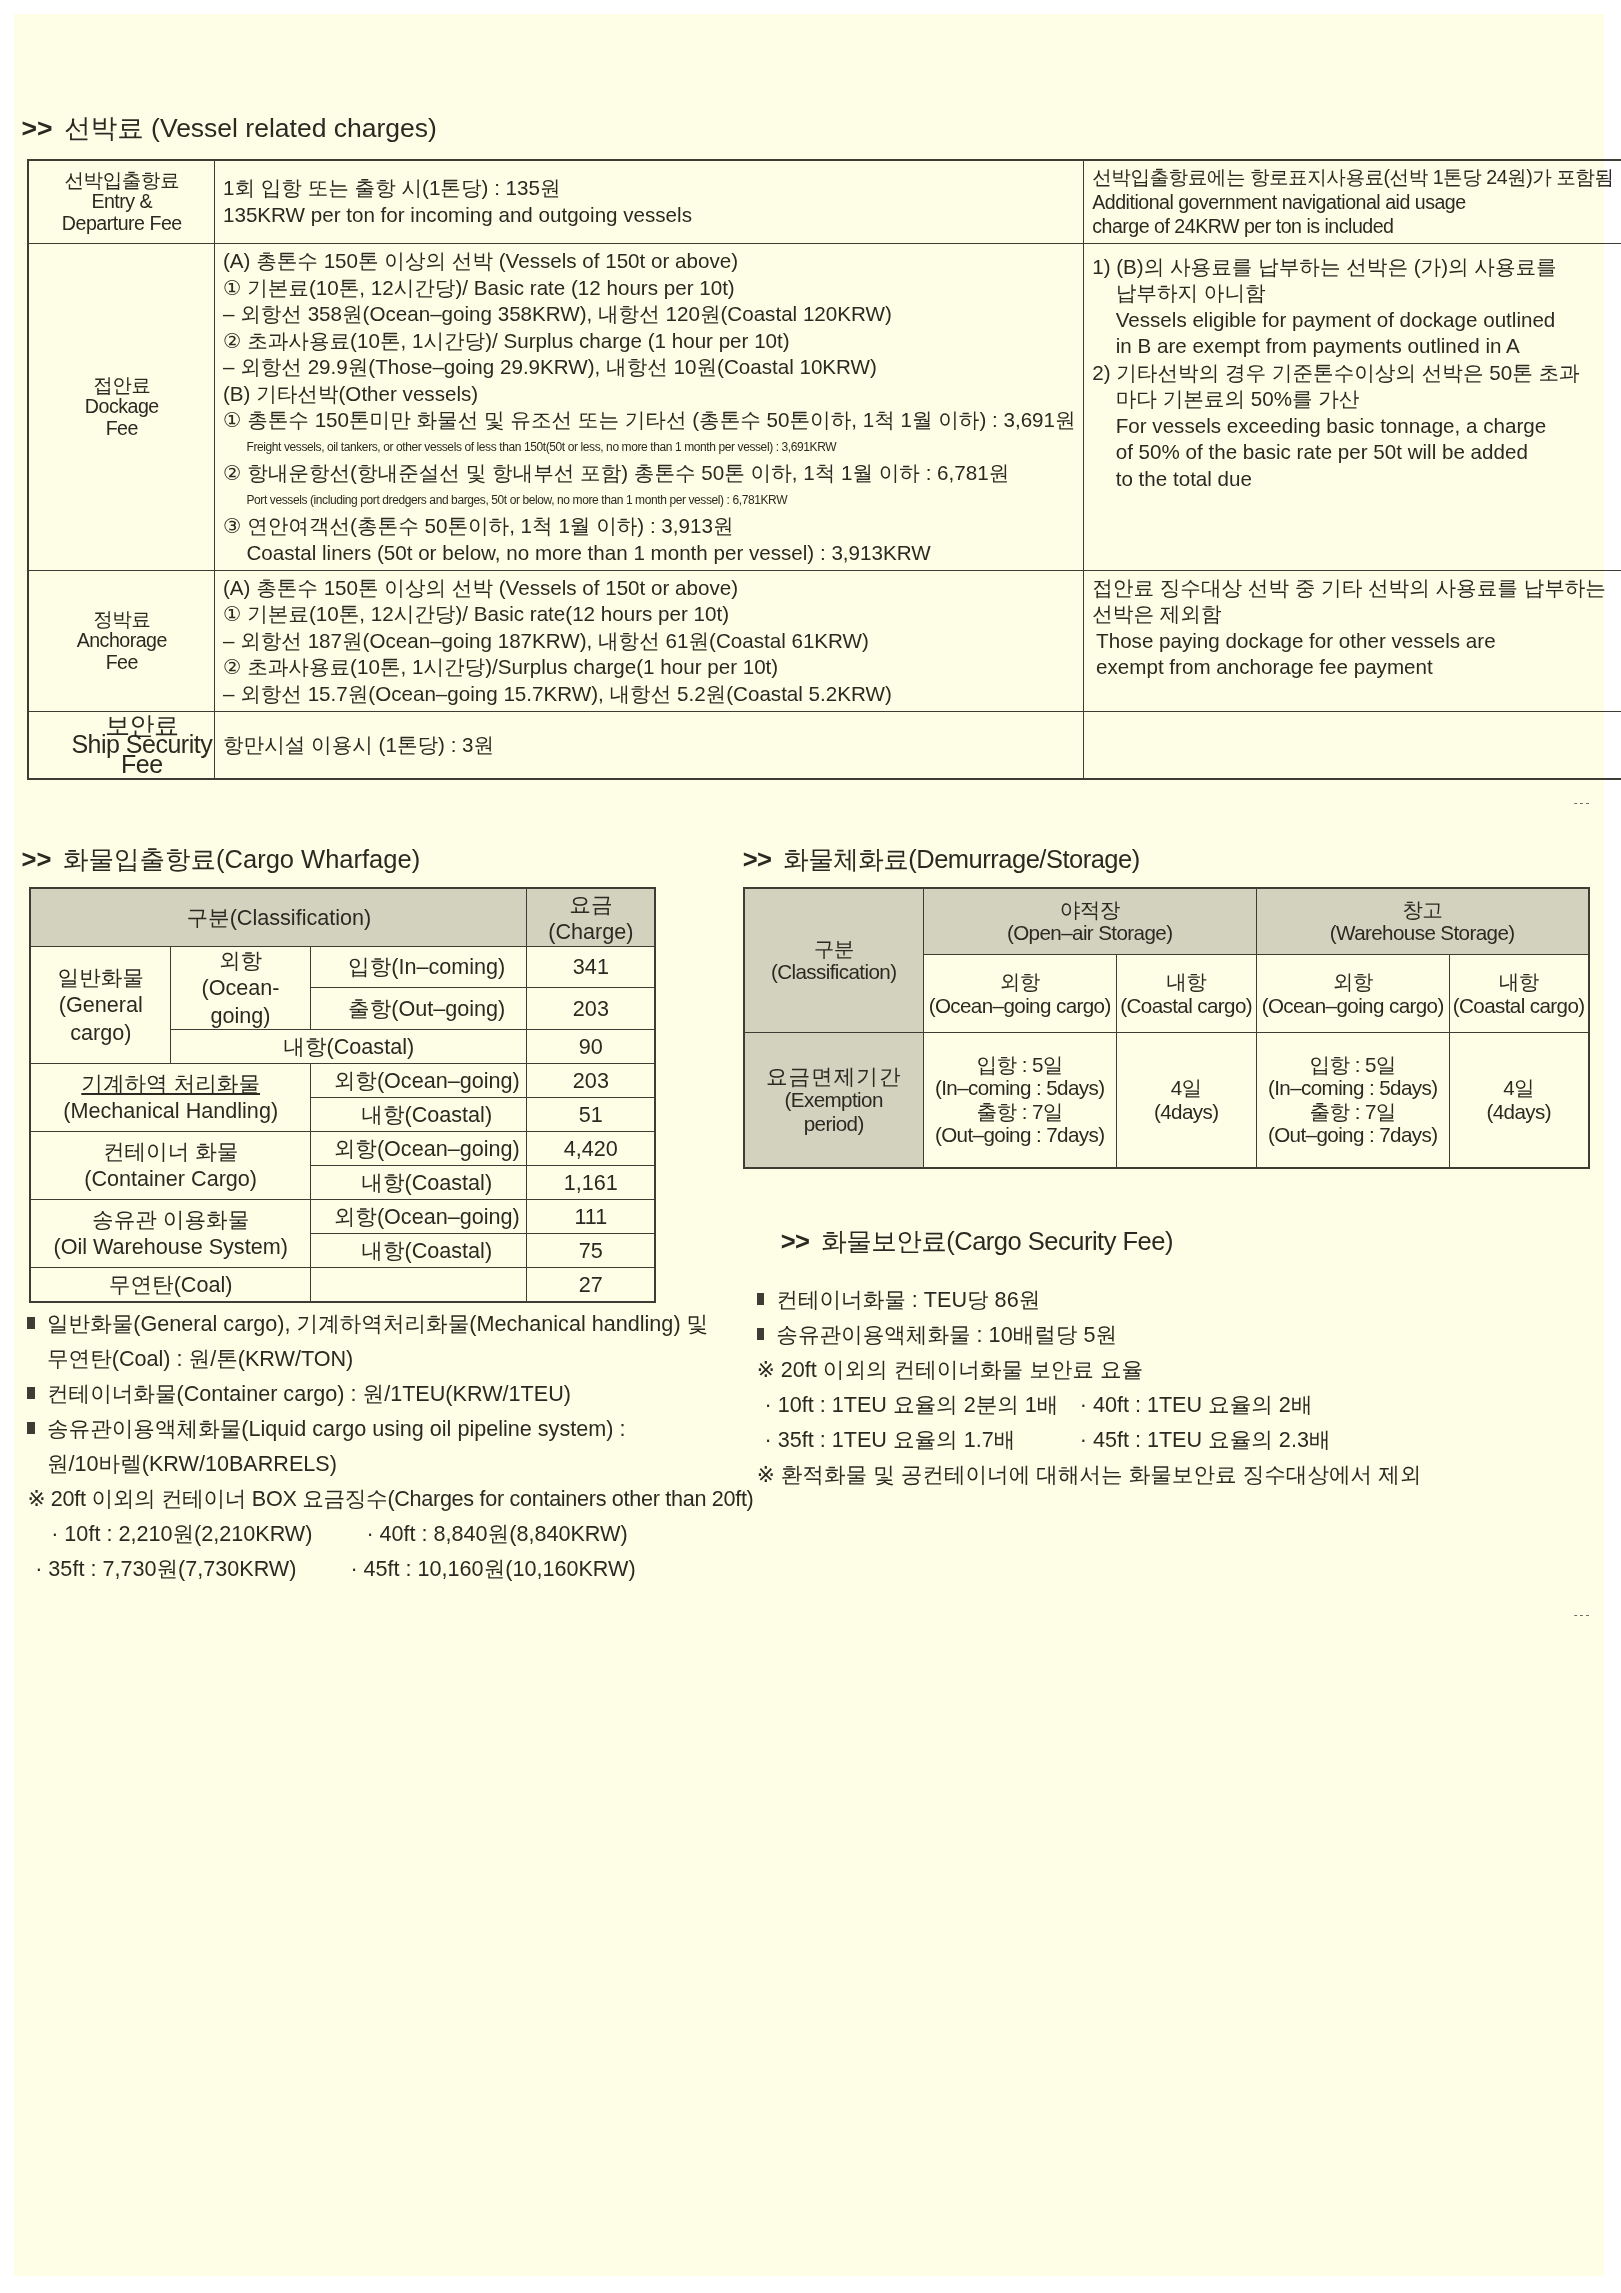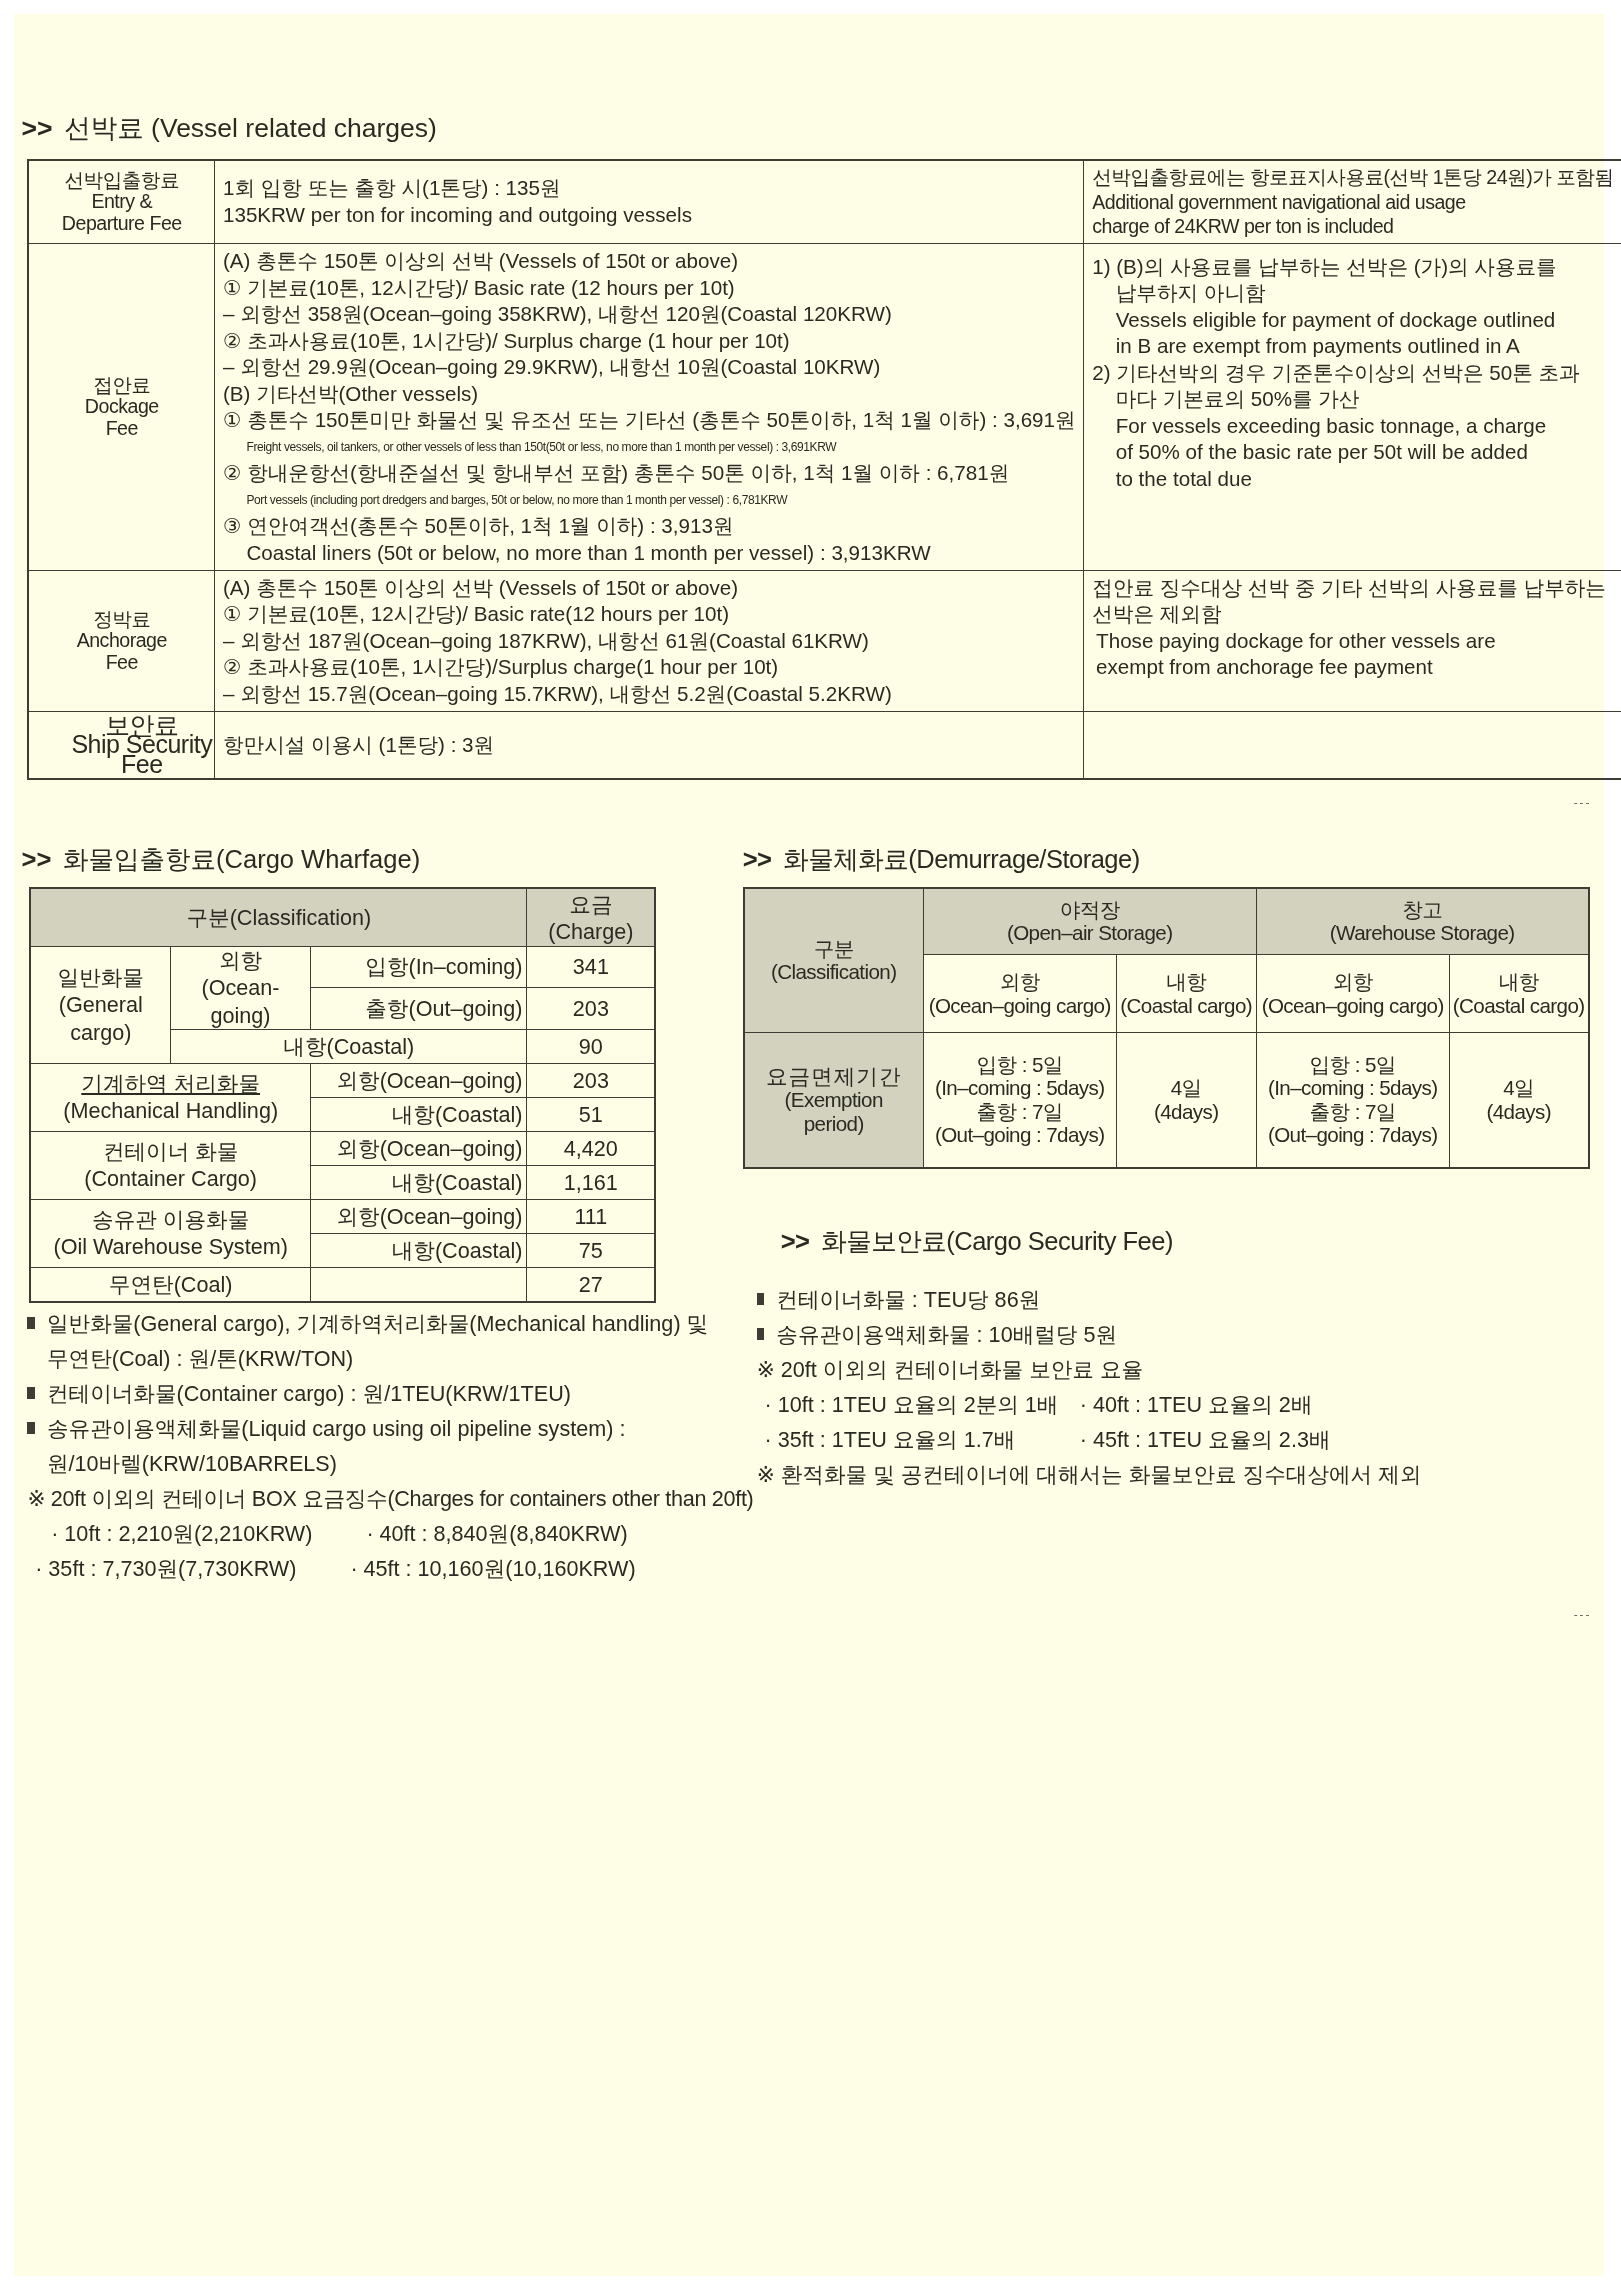--- a/index.html
+++ b/index.html
@@ -48,21 +48,21 @@
   .vessel .line { display:block; white-space: nowrap; }
   .vessel .hang2 { display:block; padding-left: 23.5px; }
 
   
   .wharf {
     position: absolute; left: 15.7px; top: 873px; width: 627px;
     font-size: 21.6px; border: 2.5px solid #3d3d36;
   }
   .wharf td { border: 1.5px solid #3d3d36; text-align: center; padding: 0 3.9px; height: 33px; line-height: 25.5px; }
   .wharf th { background: #d3d2bf; border: 1.5px solid #3d3d36; font-weight: normal; height: 33px; }
-  .wharf td.left { text-align: right; padding-left: 20px; }
+  .wharf td.left { text-align: center; padding-left: 20px; }
 
   
   .demur {
     position: absolute; left: 729px; top: 873px; width: 847px;
     font-size: 20.6px; line-height: 23.5px; border: 2.5px solid #3d3d36;
   }
   .demur td, .demur th { border: 1.5px solid #3d3d36; text-align: center; vertical-align: middle; font-weight: normal; padding: 2px 2px; letter-spacing: -0.6px;}
   .demur .shade { background: #d3d2bf; }
 
   .notes { position: absolute; font-size: 21.6px; line-height: 35px; white-space: nowrap; }
@@ -105,21 +105,21 @@
       <td class="lbl">
         <span class="line">접안료</span>
         <span class="line">Dockage</span>
         <span class="line">Fee</span>
       </td>
       <td>
         <span class="line">(A) 총톤수 150톤 이상의 선박 (Vessels of 150t or above)</span>
         <span class="line">① 기본료(10톤, 12시간당)/ Basic rate (12 hours per 10t)</span>
         <span class="line"> – 외항선 358원(Ocean–going 358KRW), 내항선 120원(Coastal 120KRW)</span>
         <span class="line">② 초과사용료(10톤, 1시간당)/ Surplus charge (1 hour per 10t)</span>
-        <span class="line"> – 외항선 29.9원(Ocean–going 29.9KRW), 내항선 10원(Coastal 10KRW)</span>
+        <span class="line"> – 외항선 29.9원(Those–going 29.9KRW), 내항선 10원(Coastal 10KRW)</span>
         <span class="line">(B) 기타선박(Other vessels)</span>
         <span class="line">① 총톤수 150톤미만 화물선 및 유조선 또는 기타선 (총톤수 50톤이하, 1척 1월 이하) : 3,691원</span>
         <span class="small">Freight vessels, oil tankers, or other vessels of less than 150t(50t or less, no more than 1 month per vessel) : 3,691KRW</span>
         <span class="line">② 항내운항선(항내준설선 및 항내부선 포함) 총톤수 50톤 이하, 1척 1월 이하 : 6,781원</span>
         <span class="small">Port vessels (including port dredgers and barges, 50t or below, no more than 1 month per vessel) : 6,781KRW</span>
         <span class="line">③ 연안여객선(총톤수 50톤이하, 1척 1월 이하) : 3,913원</span>
         <span class="ind">Coastal liners (50t or below, no more than 1 month per vessel) : 3,913KRW</span>
       </td>
       <td class="note" style="padding-top:9.8px;">
         <span class="line">1) (B)의 사용료를 납부하는 선박은 (가)의 사용료를</span>

